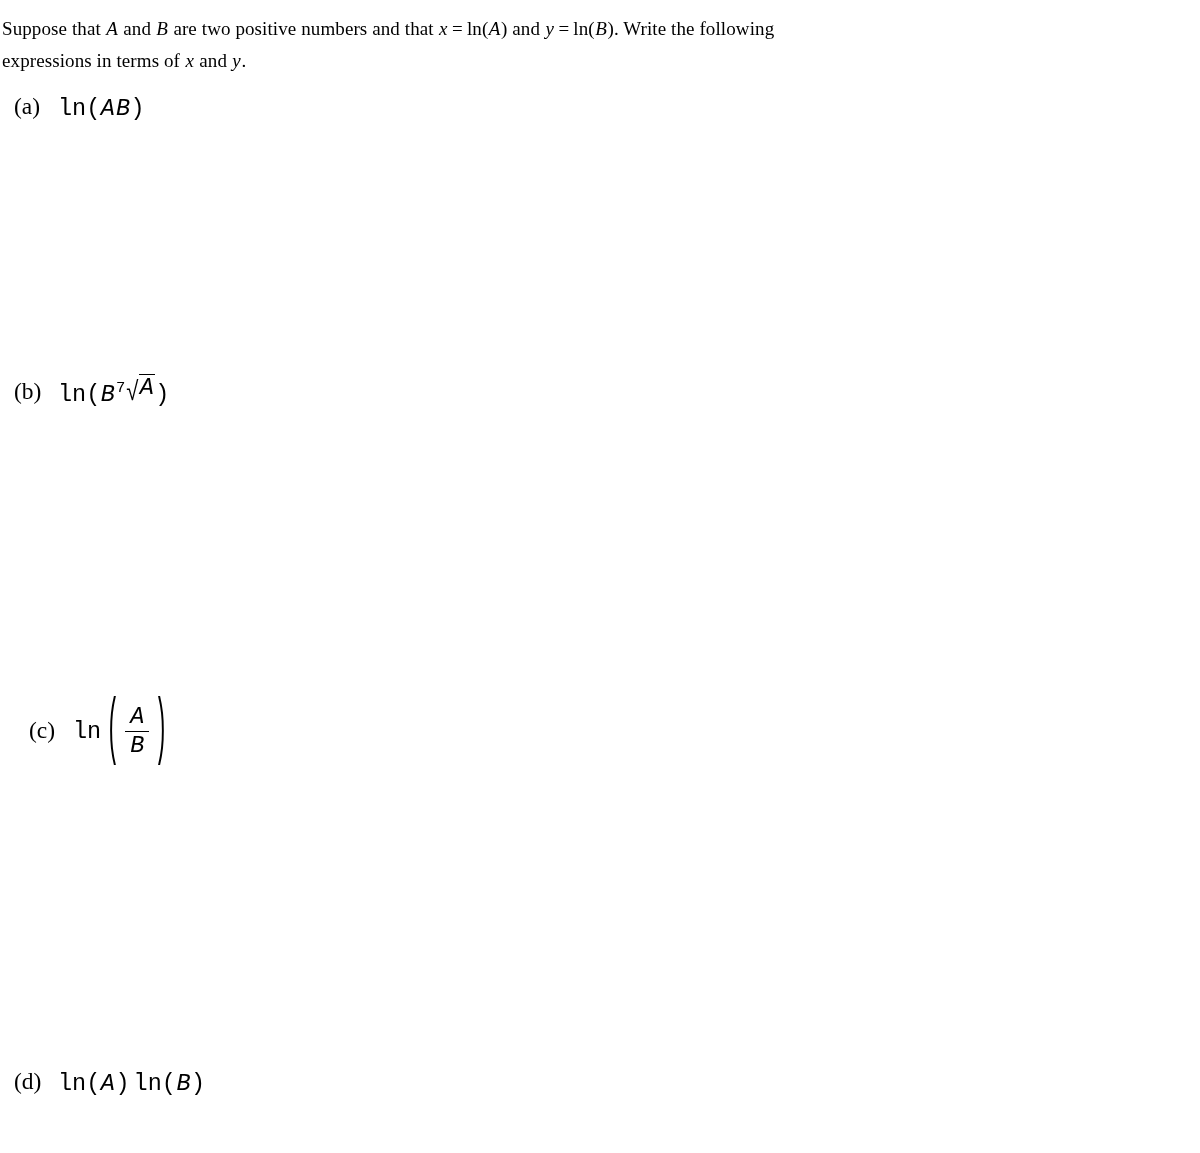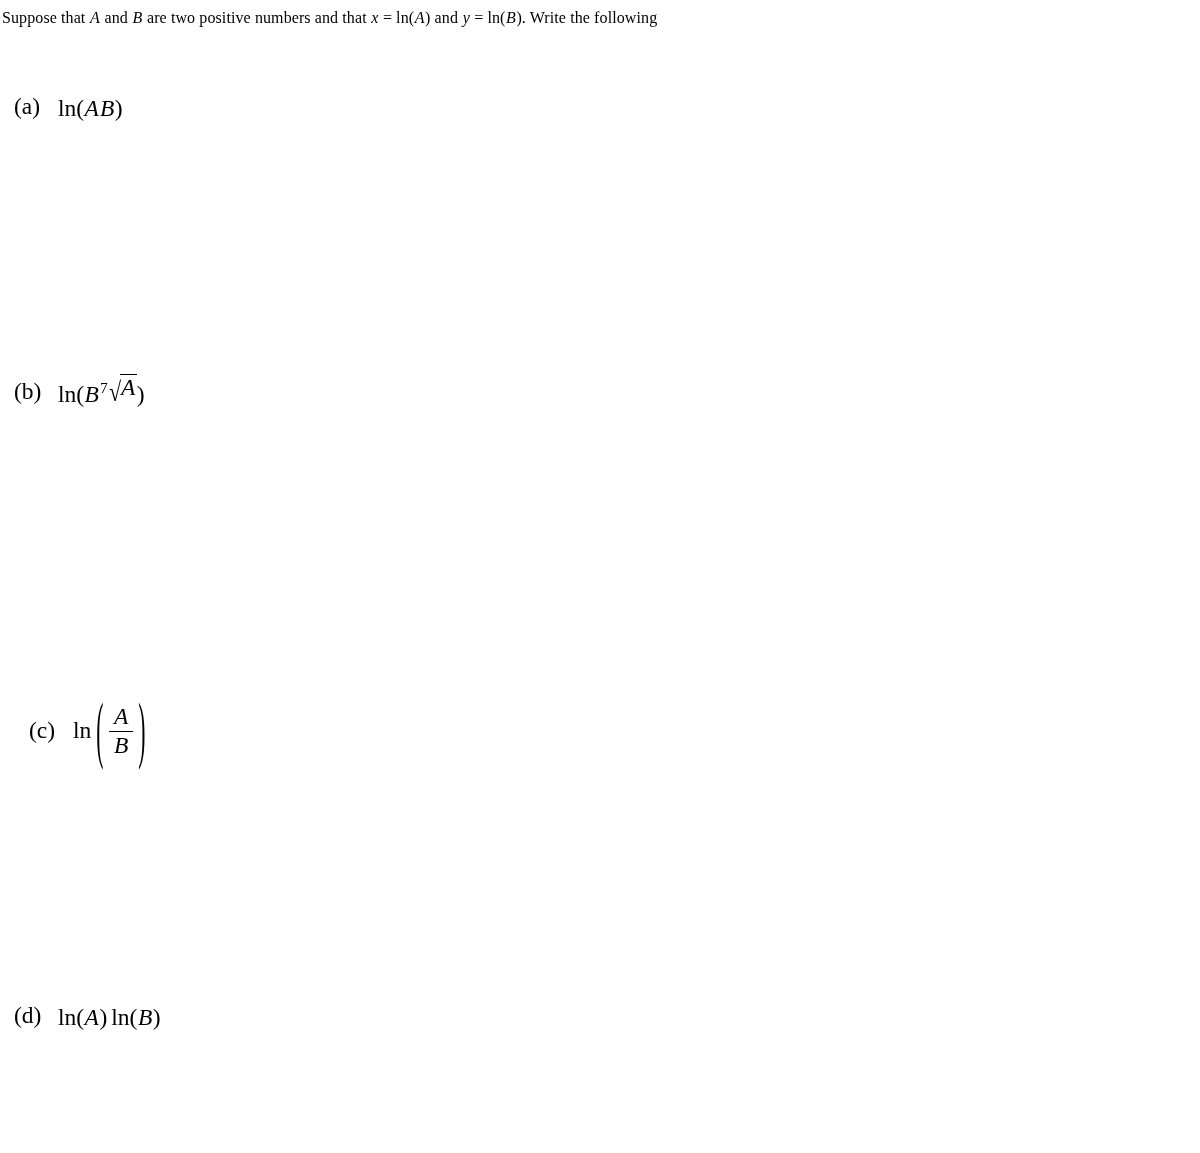--- a/index.html
+++ b/index.html
@@ -13,23 +13,23 @@
     position: relative;
     font-family: "Liberation Serif", "DejaVu Serif", serif;
     color: #000000;
     overflow: hidden;
   }
 
   
   .prompt {
     position: absolute;
     left: 2px;
-    top: 2px;
+    top: 13px;
     width: 1172px;
-    font-size: 16px;
+    font-size: 19px;
     line-height: 32px;
     text-align: justify;
     text-justify: inter-word;
     letter-spacing: 0.1px;
   }
   .prompt .ln2 { display: block; }
 
   
   .var {
     font-style: italic;
@@ -53,26 +53,27 @@
     white-space: nowrap;
   }
   .item-label {
     display: inline-block;
     width: 44px;
     font-style: normal;
   }
   .item-expr {
     display: inline-block;
     vertical-align: middle;
+    font-family: Liberation Mono, monospace;
   }
 
   #item-a { left: 14px; top: 95px; }
   #item-b { left: 14px; top: 380px; }
   #item-c { left: 14px; top: 706px; margin-left: 15px; }
-  #item-d { left: 14px; top: 1004px; }
+  #item-d { left: 14px; top: 1070px; }
 
   
   .sup {
     font-size: 0.66em;
     vertical-align: super;
     font-style: normal;
     line-height: 0;
     padding-left: 0.5px;
   }
 
@@ -150,20 +151,21 @@
     left: 14px;
     width: 1160px;
     background: transparent;
   }
 </style>
 </head>
 <body>
 
 <div class="prompt">
   <span>Suppose that </span><span class="var">A</span><span> and </span><span class="var">B</span><span> are two positive numbers and that </span><span class="var">x</span><span class="eq">=</span><span class="op">ln</span><span class="op">(</span><span class="var">A</span><span class="op">)</span><span> and </span><span class="var">y</span><span class="eq">=</span><span class="op">ln</span><span class="op">(</span><span class="var">B</span><span class="op">)</span><span>.</span><span>  Write the following</span>
+  <span class="ln2"><span>expressions in terms of </span><span class="var">x</span><span> and </span><span class="var">y</span><span>.</span></span>
 </div>
 
 <div class="item" id="item-a">
   <span class="item-label">(a)</span><span class="item-expr"><span class="op">ln</span><span class="op">(</span><span class="var">A</span><span class="var">B</span><span class="op">)</span></span>
 </div>
 <div class="answer-space" style="top:130px;height:255px"></div>
 
 <div class="item" id="item-b">
   <span class="item-label">(b)</span><span class="item-expr"><span class="op">ln</span><span class="op">(</span><span class="var">B</span><span class="sup">7</span><span class="radical"><span class="rad-sign">√</span><span class="rad-body var">A</span></span><span class="op">)</span></span>
 </div>

